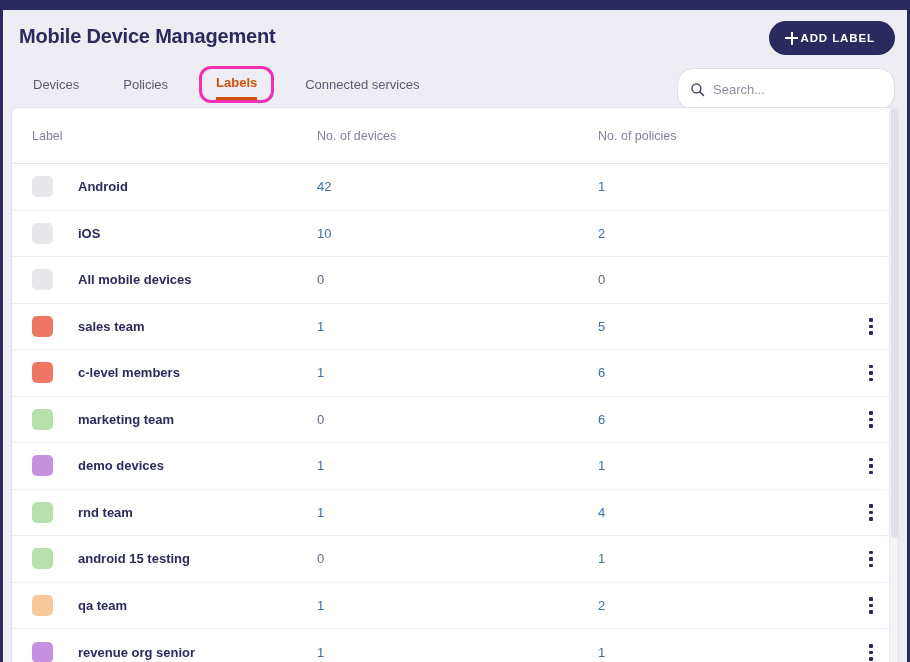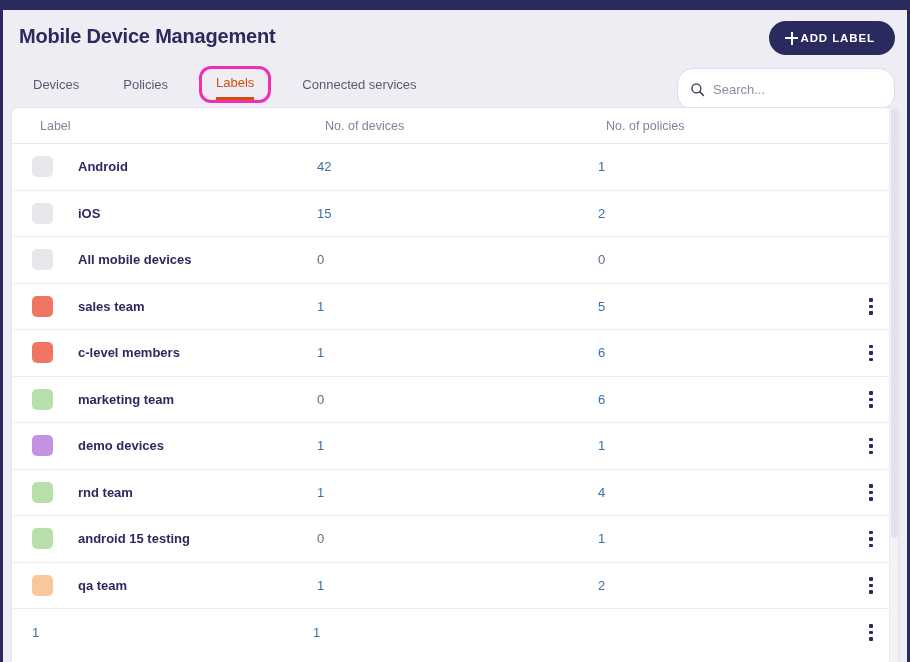--- a/index.html
+++ b/index.html
@@ -96,21 +96,21 @@
     color: #5a5a74;
     cursor: pointer;
     background: none;
     border: none;
     font-family: "Liberation Sans", sans-serif;
     white-space: nowrap;
   }
 
   .tab.active {
     color: #d2500c;
-    font-weight: normal;
+    font-weight: bold;
   }
   .tab.active::after {
     content: "";
     position: absolute;
     left: 14px; right: 14px;
     bottom: 0px;
     height: 3px;
     background: #d2500c;
   }
   .tab.focused {
@@ -161,23 +161,23 @@
 
   .table-scroll {
     height: 100%;
     overflow: hidden;
     position: relative;
   }
 
   .thead {
     display: flex;
     align-items: center;
-    height: 36px;
+    height: 56px;
     border-bottom: 1px solid #e6e6ee;
-    padding: 0 0 0 28px;
+    padding: 0 0 0 20px;
   }
   .th {
     font-size: 12.5px;
     color: #82829b;
     font-weight: normal;
   }
 
   .col-label   { flex: 0 0 285px; }
   .col-devices { flex: 0 0 281px; }
   .col-policies{ flex: 0 0 auto; width: 240px; }
@@ -298,21 +298,21 @@
             </div>
             <div class="num col-devices">42</div>
             <div class="num col-policies">1</div>
             <div class="kebab-empty"></div>
           </div>
           <div class="row">
             <div class="label-cell col-label">
               <div class="swatch" style="background: rgb(232, 232, 236);"></div>
               <div class="label-name">iOS</div>
             </div>
-            <div class="num col-devices">15</div>
+            <div class="num col-devices">10</div>
             <div class="num col-policies">2</div>
             <div class="kebab-empty"></div>
           </div>
           <div class="row">
             <div class="label-cell col-label">
               <div class="swatch" style="background: rgb(232, 232, 236);"></div>
               <div class="label-name">All mobile devices</div>
             </div>
             <div class="num col-devices zero">0</div>
             <div class="num col-policies zero">0</div>
@@ -403,20 +403,24 @@
             </div>
             <div class="num col-devices">1</div>
             <div class="num col-policies">2</div>
             <div class="kebab">
               <span></span>
               <span></span>
               <span></span>
             </div>
           </div>
           <div class="row">
+            <div class="label-cell col-label">
+              <div class="swatch" style="background: rgb(198, 145, 224);"></div>
+              <div class="label-name">revenue org senior</div>
+            </div>
             <div class="num col-devices">1</div>
             <div class="num col-policies">1</div>
             <div class="kebab">
               <span></span>
               <span></span>
               <span></span>
             </div>
           </div>
         </div>
     </div>

